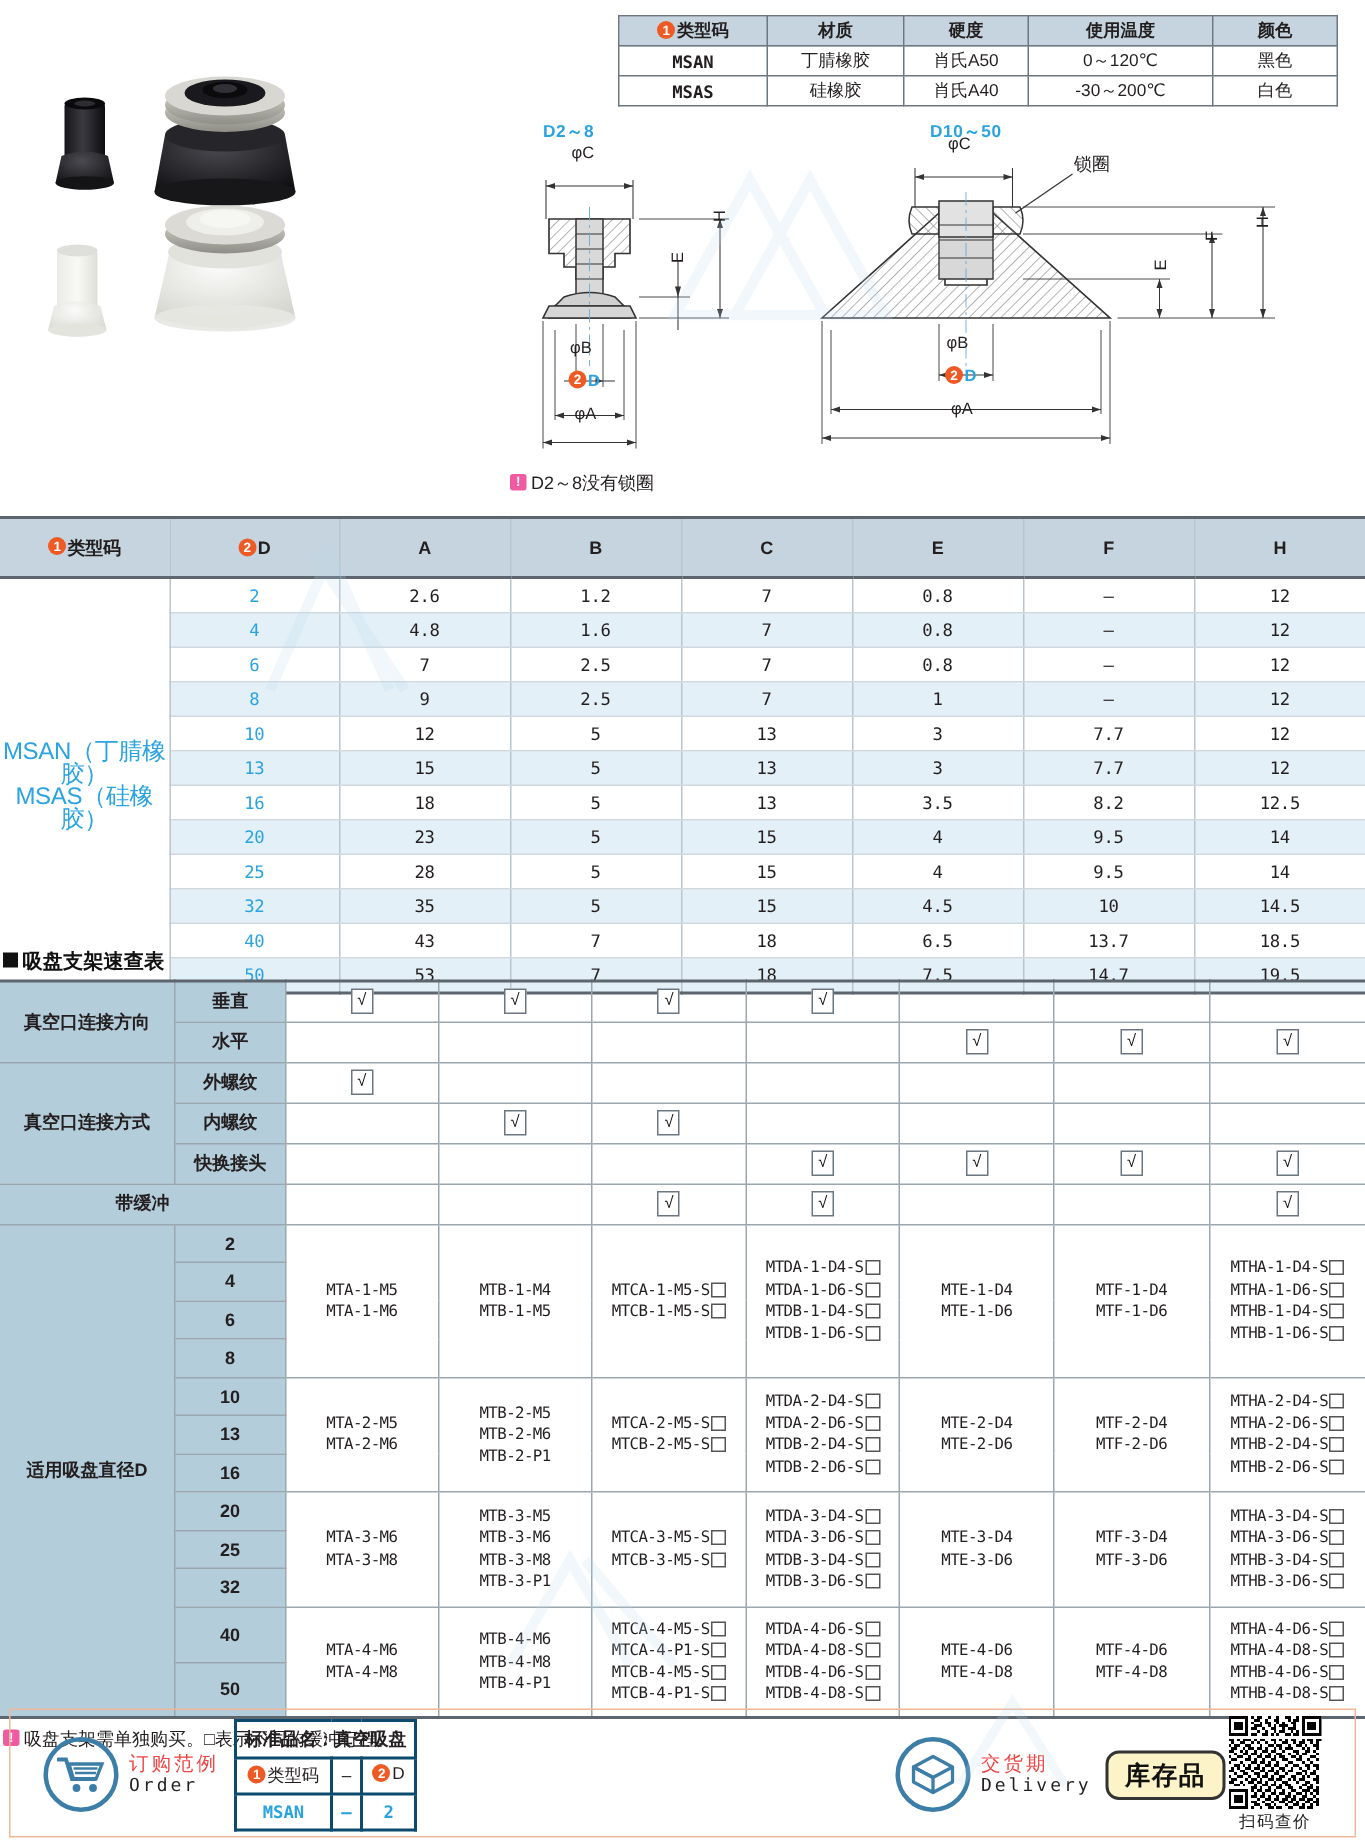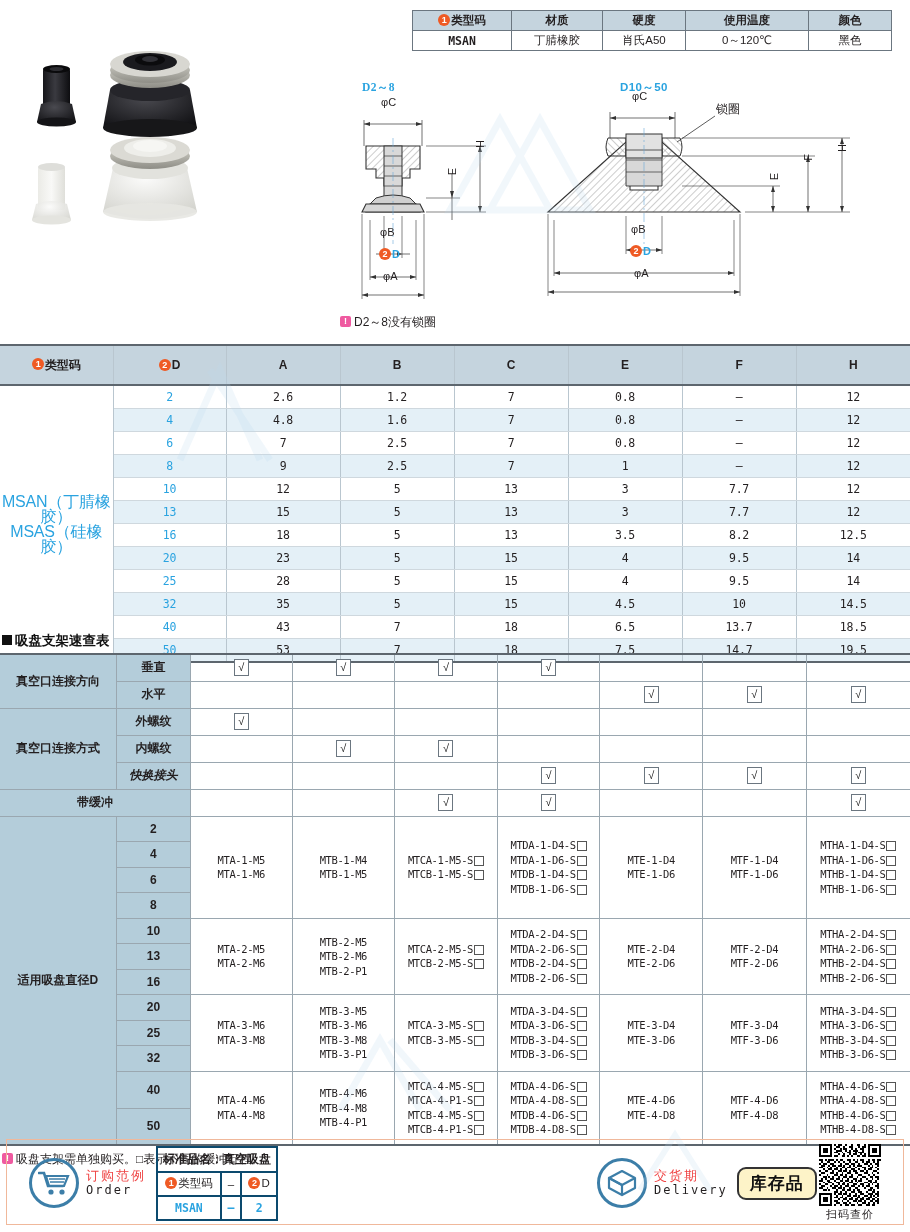--- a/index.html
+++ b/index.html
@@ -196,25 +196,32 @@
         </tr>
       </thead>
       <tbody>
         <tr>
           <td class="mat-code">MSAN</td>
           <td>丁腈橡胶</td>
           <td>肖氏A50</td>
           <td>0～120℃</td>
           <td>黑色</td>
         </tr>
+        <tr>
+          <td class="mat-code">MSAS</td>
+          <td>硅橡胶</td>
+          <td>肖氏A40</td>
+          <td>-30～200℃</td>
+          <td>白色</td>
+        </tr>
       </tbody>
     </table>
 
     <div class="diagram" style="left:340px;top:80px;width:180px;height:230px;">
-      <div class="dlabel" style="left:22px;top:0;font-family:Liberation Serif, serif;">D2～8</div>
+      <div class="dlabel" style="left:22px;top:0;">D2～8</div>
       <svg width="180" height="215" viewBox="0 0 180 215" style="position:absolute;left:0;top:14px;">
         <defs>
           <pattern id="hatchA" width="5" height="5" patternTransform="rotate(45)" patternUnits="userSpaceOnUse">
             <line x1="0" y1="0" x2="0" y2="5" stroke="#6e6e6e" stroke-width=".7"></line>
           </pattern>
         </defs>
 
         <line x1="24" y1="26" x2="24" y2="52" stroke="#333" stroke-width=".7"></line>
         <line x1="82" y1="26" x2="82" y2="52" stroke="#333" stroke-width=".7"></line>
         <line x1="24" y1="30" x2="82" y2="30" stroke="#333" stroke-width=".7"></line>
@@ -525,21 +532,21 @@
           <tr style="height: 27px;">
             <td class="hd">内螺纹</td>
             <td></td>
             <td><span class="chk">√</span></td>
             <td><span class="chk">√</span></td>
             <td></td>
             <td></td>
             <td></td>
             <td class="last"></td>
           </tr>
-          <tr style="height: 27px; font-style: italic;">
+          <tr style="height: 27px;">
             <td class="hd">快换接头</td>
             <td></td>
             <td></td>
             <td></td>
             <td><span class="chk">√</span></td>
             <td><span class="chk">√</span></td>
             <td><span class="chk">√</span></td>
             <td class="last"><span class="chk">√</span></td>
           </tr>
           <tr style="height: 27px;">

